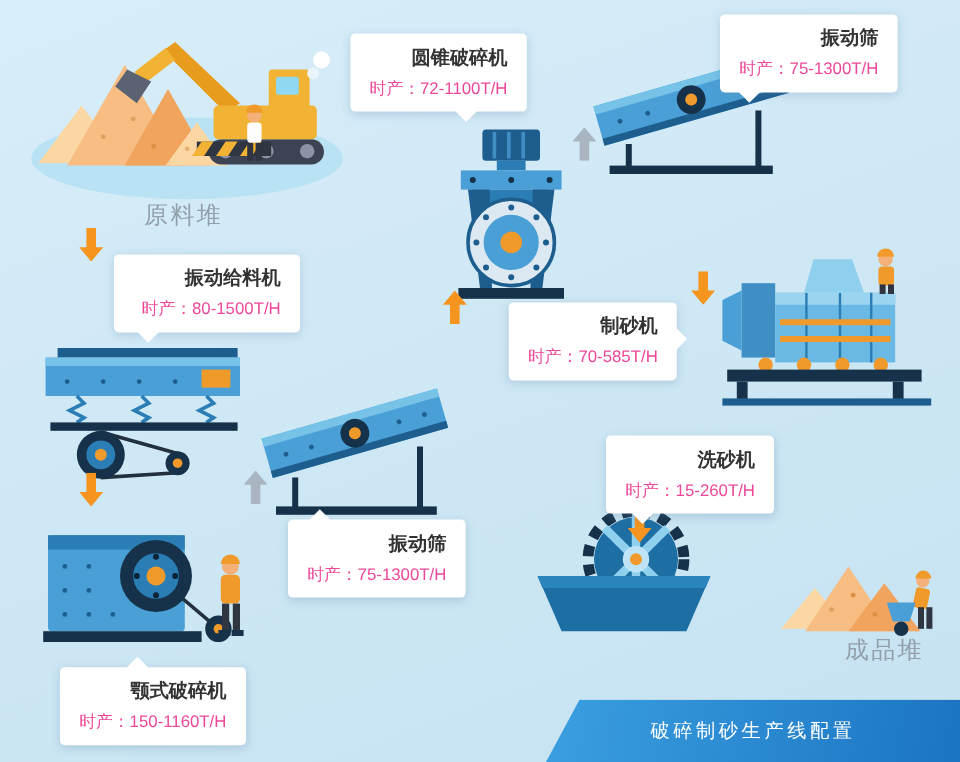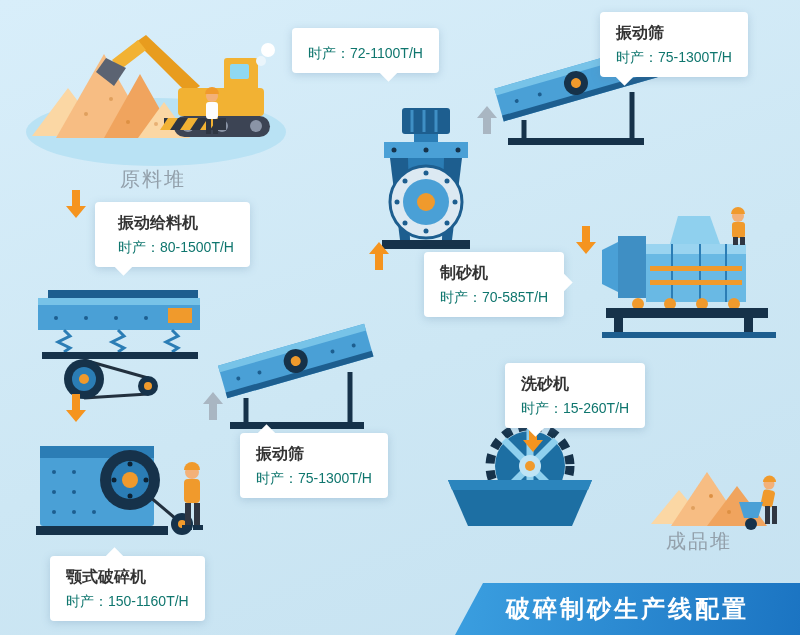--- a/index.html
+++ b/index.html
@@ -1,34 +1,34 @@
 <!DOCTYPE html>
 <html><head>
 <meta charset="utf-8">
 <style>
   html,body{margin:0;padding:0;}
   body{width:800px;height:635px;overflow:hidden;font-family:"Liberation Sans","DejaVu Sans",sans-serif;}
   .stage{position:relative;width:800px;height:635px;background:linear-gradient(160deg,#d8eefa 0%,#cde7f4 55%,#c6e2f1 100%);overflow:hidden;}
 
   
-  .card{position:absolute;background:#ffffff;border-radius:4px;padding:11px 16px;box-shadow:0 2px 8px rgba(90,130,165,.28);white-space:nowrap;z-index:5;}
+  .card{position:absolute;background:#ffffff;border-radius:4px;padding:11px 16px;box-shadow:0 2px 8px rgba(90,130,165,.28);white-space:nowrap;z-index:5;text-align:right;}
   .card-title{font-size:16px;font-weight:bold;color:#333333;line-height:1.25;}
-  .card-sub{font-size:14px;color:#0f766e;margin-top:6px;line-height:1.2;}
+  .card-sub{font-size:14px;color:#ec4899;margin-top:6px;line-height:1.2;}
   .tail{position:absolute;width:13px;height:13px;background:#ffffff;transform:rotate(45deg);z-index:4;}
 
   .pile-label{position:absolute;font-size:20px;color:#93a0ab;letter-spacing:2px;z-index:5;}
 
   .illus{position:absolute;z-index:2;}
   .arrow{position:absolute;z-index:3;}
 
   .banner{position:absolute;right:0;top:583px;width:345px;height:52px;
     background:linear-gradient(100deg,#3b9fe0 0%,#1b74c2 100%);
     clip-path:polygon(28px 0,100% 0,100% 100%,0 100%);
     display:flex;align-items:center;justify-content:center;z-index:6;}
-  .banner-text{color:#ffffff;font-size:24px;font-weight:bold;letter-spacing:3px;}
+  .banner-text{color:#ffffff;font-size:16px;font-weight:normal;letter-spacing:3px;}
 </style>
 </head>
 <body>
 
 <div class="stage">
 
   <div class="illus" style="left:16px;top:4px;">
     <svg width="272" height="170" viewBox="0 0 272 170">
       <ellipse cx="140" cy="128" rx="130" ry="34" fill="#b9e2f4"></ellipse>
       <polygon points="16,132 52,84 88,132" fill="#fbd7a4"></polygon>
@@ -251,29 +251,30 @@
       <circle cx="124" cy="48" r="5.5" fill="#f3b179"></circle>
       <path d="M118 46 a6.5 6.5 0 0 1 13 0 z" fill="#f09a2c"></path>
       <rect x="117" y="54" width="12" height="17" rx="3" fill="#f09a2c" transform="rotate(12 123 62)"></rect>
       <rect x="120" y="70" width="5" height="18" fill="#2f3642"></rect>
       <rect x="127" y="70" width="5" height="18" fill="#2f3642"></rect>
       <polygon points="94,66 118,66 113,82 99,82" fill="#4aa0d6"></polygon>
       <circle cx="106" cy="88" r="6" fill="#16324a"></circle>
       <line x1="118" y1="66" x2="126" y2="60" stroke="#f09a2c" stroke-width="4"></line>
     </svg>
   </div>
-  <div class="pile-label" style="left:666px;top:528px;text-align:right;">成品堆</div>
-
-  <div class="card" style="left:95px;top:202px;padding-left:23px;">
+  <div class="pile-label" style="left:704px;top:528px;text-align:right;">成品堆</div>
+
+  <div class="card" style="left:95px;top:212px;padding-left:23px;">
     <div class="card-title">振动给料机</div>
     <div class="card-sub">时产：80-1500T/H</div>
     <div class="tail" style="bottom:-6px;left:22px;"></div>
   </div>
 
   <div class="card" style="left:292px;top:28px;">
+    <div class="card-title">圆锥破碎机</div>
     <div class="card-sub">时产：72-1100T/H</div>
     <div class="tail" style="bottom:-6px;left:90px;"></div>
   </div>
 
   <div class="card" style="left:600px;top:12px;">
     <div class="card-title">振动筛</div>
     <div class="card-sub">时产：75-1300T/H</div>
     <div class="tail" style="bottom:-6px;left:18px;"></div>
   </div>
 

